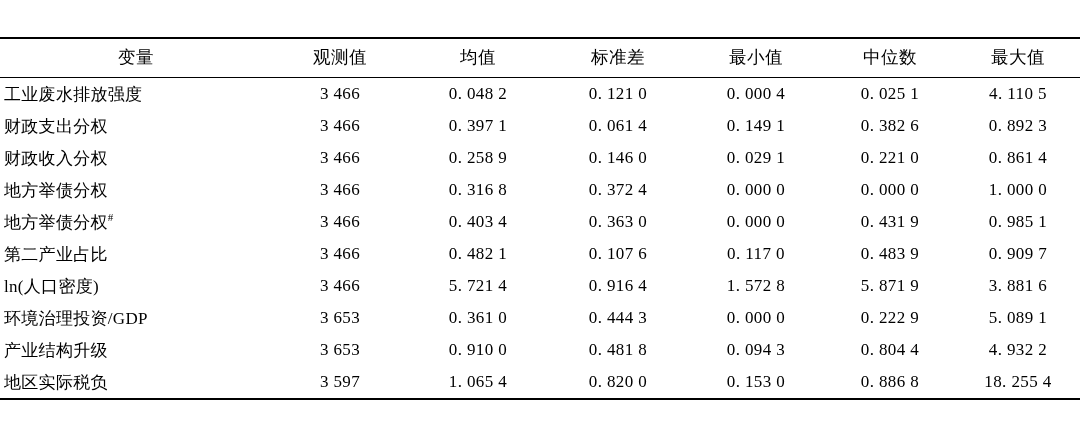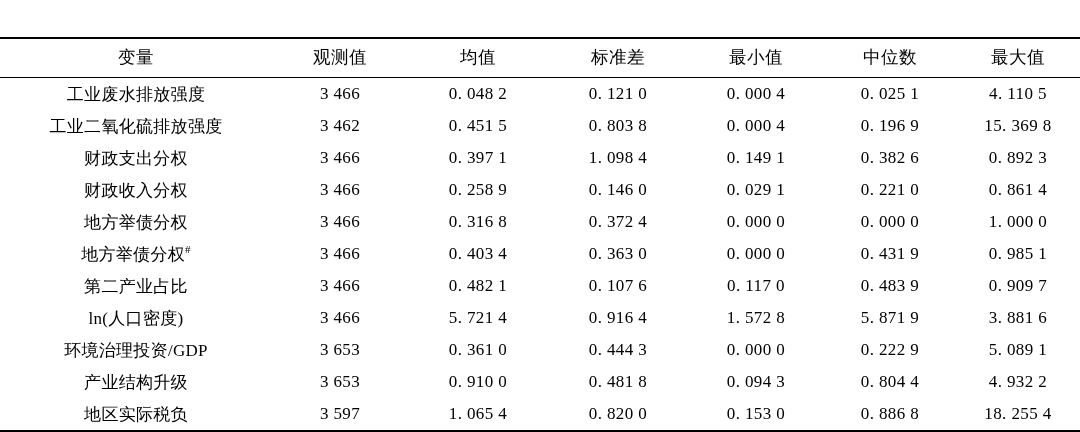--- a/index.html
+++ b/index.html
@@ -49,21 +49,20 @@
   }
   table.stats tbody tr:last-child {
     border-bottom: 2px solid #000;
   }
   table.stats tbody td {
     padding: 4.5px 4px;
     font-size: 17px;
     white-space: nowrap;
   }
   td.varname {
-    text-align: center;
     letter-spacing: 0.3px;
   }
   td.num {
     text-align: center;
     font-family: "Liberation Serif", "DejaVu Serif", serif;
     letter-spacing: 0.4px;
   }
   sup.hash {
     font-size: 11px;
     vertical-align: super;
@@ -99,33 +98,24 @@
         <tr>
           <td class="varname">工业废水排放强度</td>
           <td class="num">3 466</td>
           <td class="num">0. 048 2</td>
           <td class="num">0. 121 0</td>
           <td class="num">0. 000 4</td>
           <td class="num">0. 025 1</td>
           <td class="num">4. 110 5</td>
         </tr>
         <tr>
-          <td class="varname">工业二氧化硫排放强度</td>
-          <td class="num">3 462</td>
-          <td class="num">0. 451 5</td>
-          <td class="num">0. 803 8</td>
-          <td class="num">0. 000 4</td>
-          <td class="num">0. 196 9</td>
-          <td class="num">15. 369 8</td>
-        </tr>
-        <tr>
           <td class="varname">财政支出分权</td>
           <td class="num">3 466</td>
           <td class="num">0. 397 1</td>
-          <td class="num">1. 098 4</td>
+          <td class="num">0. 061 4</td>
           <td class="num">0. 149 1</td>
           <td class="num">0. 382 6</td>
           <td class="num">0. 892 3</td>
         </tr>
         <tr>
           <td class="varname">财政收入分权</td>
           <td class="num">3 466</td>
           <td class="num">0. 258 9</td>
           <td class="num">0. 146 0</td>
           <td class="num">0. 029 1</td>

